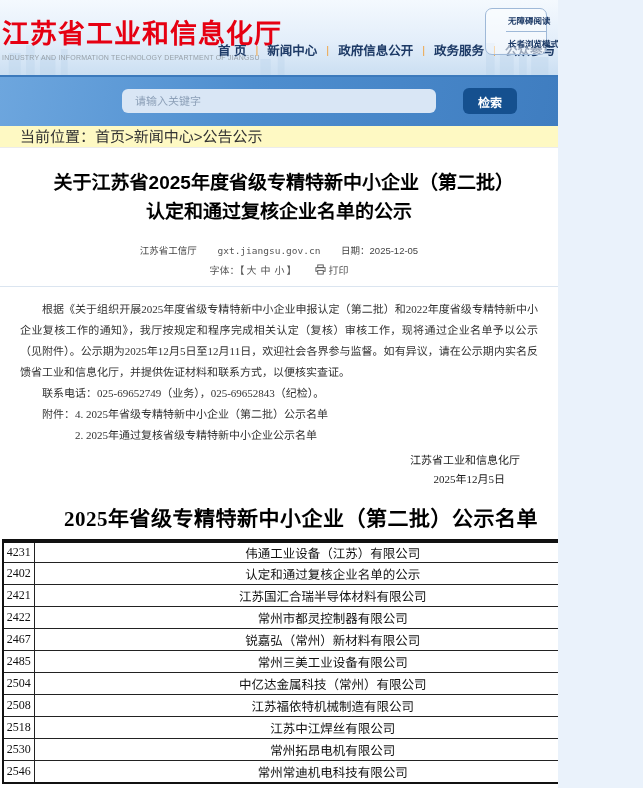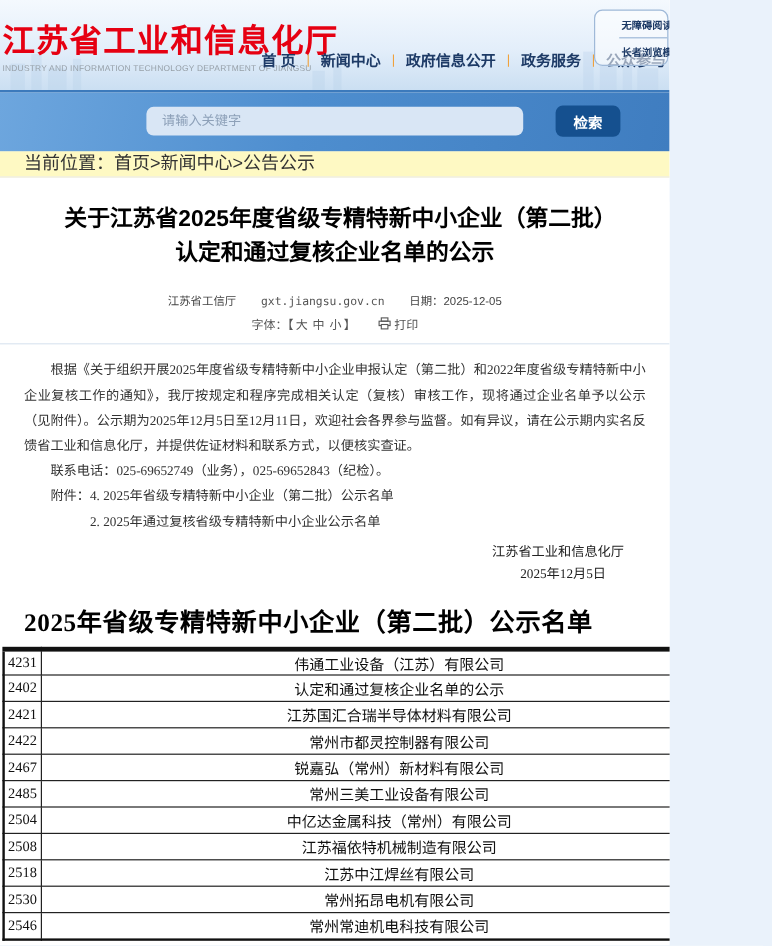--- a/index.html
+++ b/index.html
@@ -20,21 +20,21 @@
     font-family: "Liberation Sans", sans-serif; white-space: nowrap;
   }
   .logo-en { font-size: 7px; color: #97a0a8; margin-top: 3px; white-space: nowrap; letter-spacing: .2px; }
   .main-nav {
     position: absolute; left: 218px; top: 40px; display: flex; align-items: center;
     font-size: 12.5px; font-weight: bold; color: #1d3a66; white-space: nowrap;
   }
   .main-nav .nav-item { cursor: pointer; }
   .main-nav .nav-sep { color: #f0a13c; margin: 0 9px; font-weight: normal; font-size: 11px; }
   .access-box {
-    position: absolute; right: 1px; top: 8px; width: 62px;
+    position: absolute; right: 11px; top: 8px; width: 62px;
     border: 1px solid #9fb9d8; border-radius: 7px; background: rgba(255,255,255,.55);
     text-align: center; color: #1d3a66; font-size: 8.5px; font-weight: bold; padding-left: 20px;
   }
   .access-item { padding: 5px 2px; cursor: pointer; white-space: nowrap; }
   .access-divider { border-top: 1px solid #9fb9d8; height: 0; }
 
   
   .search-band {
     height: 51px; position: relative;
     background: linear-gradient(100deg, #6da6de 0%, #4e8ecf 45%, #3f7dc0 100%);
@@ -79,21 +79,21 @@
     font-family: "Liberation Serif", serif;
   }
   .para, .contact-line, .attach-line1 { text-indent: 2em; }
   .attach-line2 { margin-left: 55px; }
 
   .signature { text-align: right; font-size: 11px; line-height: 19px; margin-top: 5px; font-family: "Liberation Serif", serif; color: #222; }
   .sig-org { padding-right: 18px; }
   .sig-date { padding-right: 33px; }
 
   .list-title {
-    text-align: left; font-size: 21px; font-weight: bold; color: #000;
+    text-align: right; font-size: 21px; font-weight: bold; color: #000;
     font-family: "Liberation Serif", serif; margin: 13px 0 7px; letter-spacing: .5px;
   }
 
   .company-table {
     border-collapse: collapse; width: 631px; margin-left: -18px;
     border-left: 2px solid #111; border-right: 2px solid #111;
     border-top: 4px solid #111; border-bottom: 2px solid #111;
     font-family: "Liberation Serif", serif;
   }
   .company-table td { border: 1px solid #222; height: 22px; }

